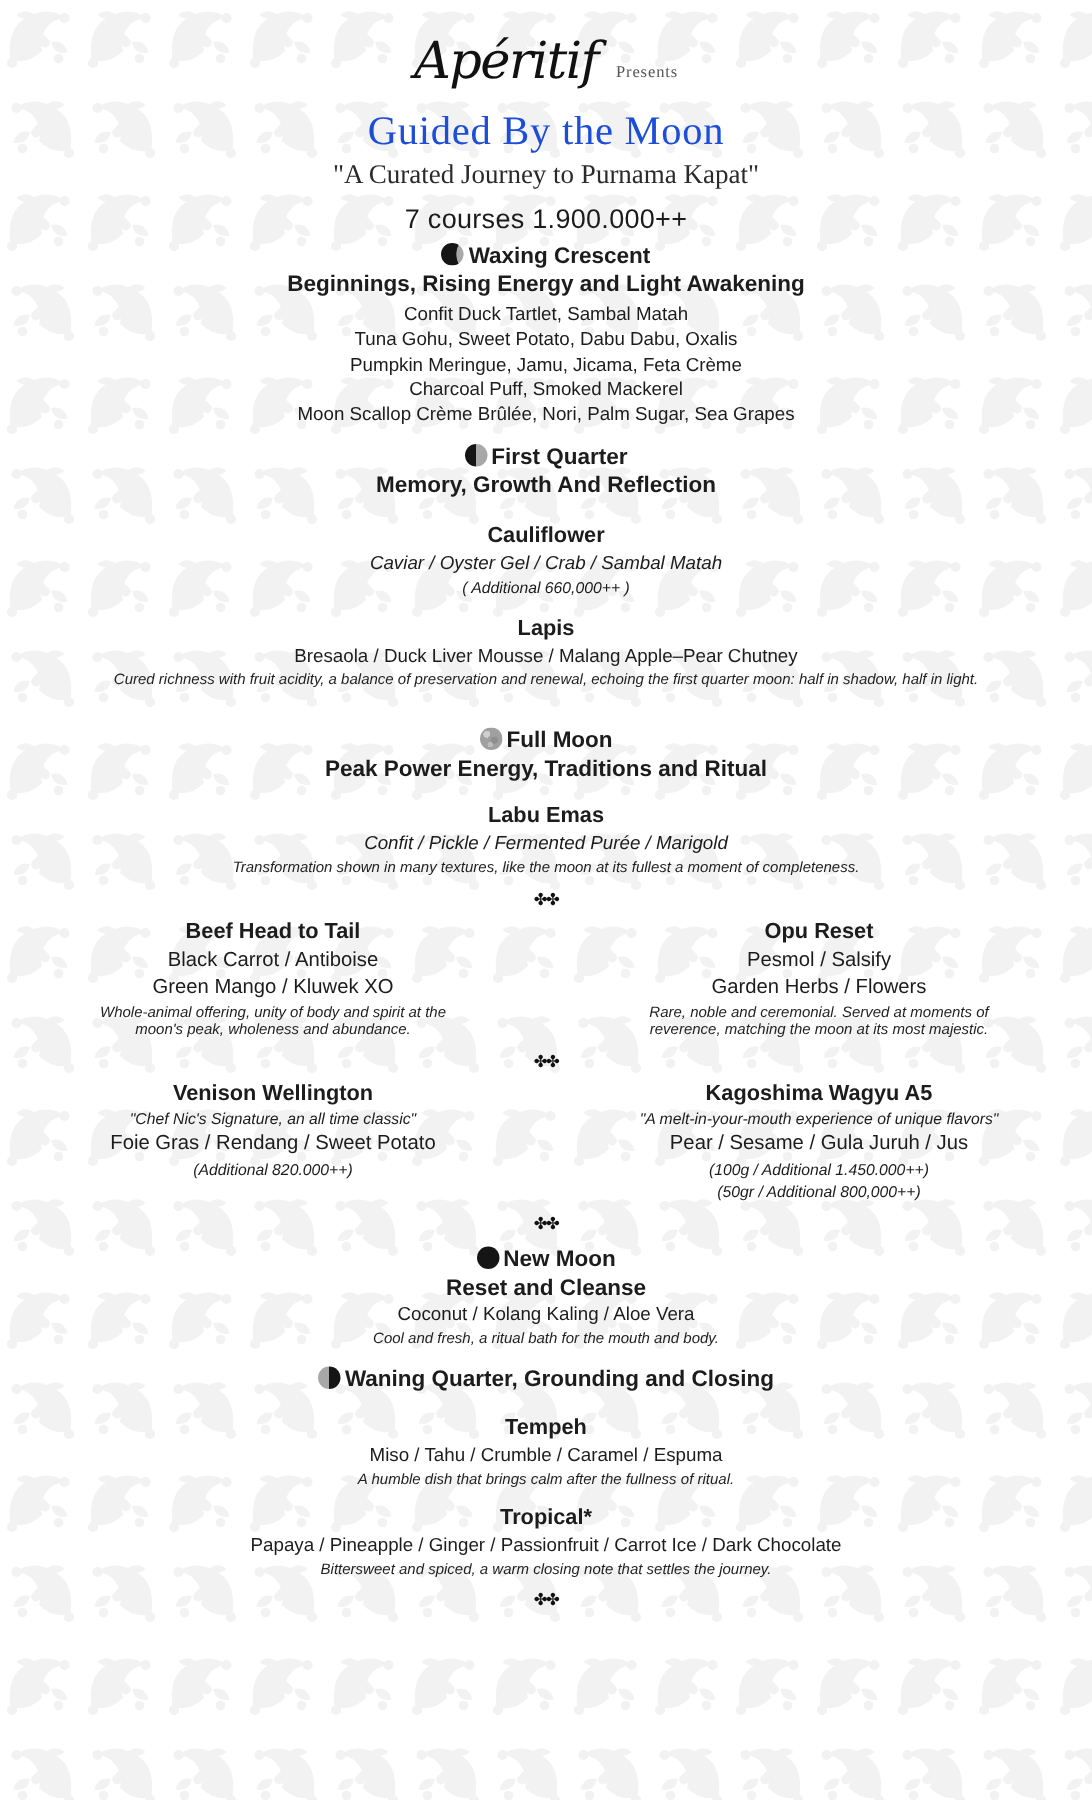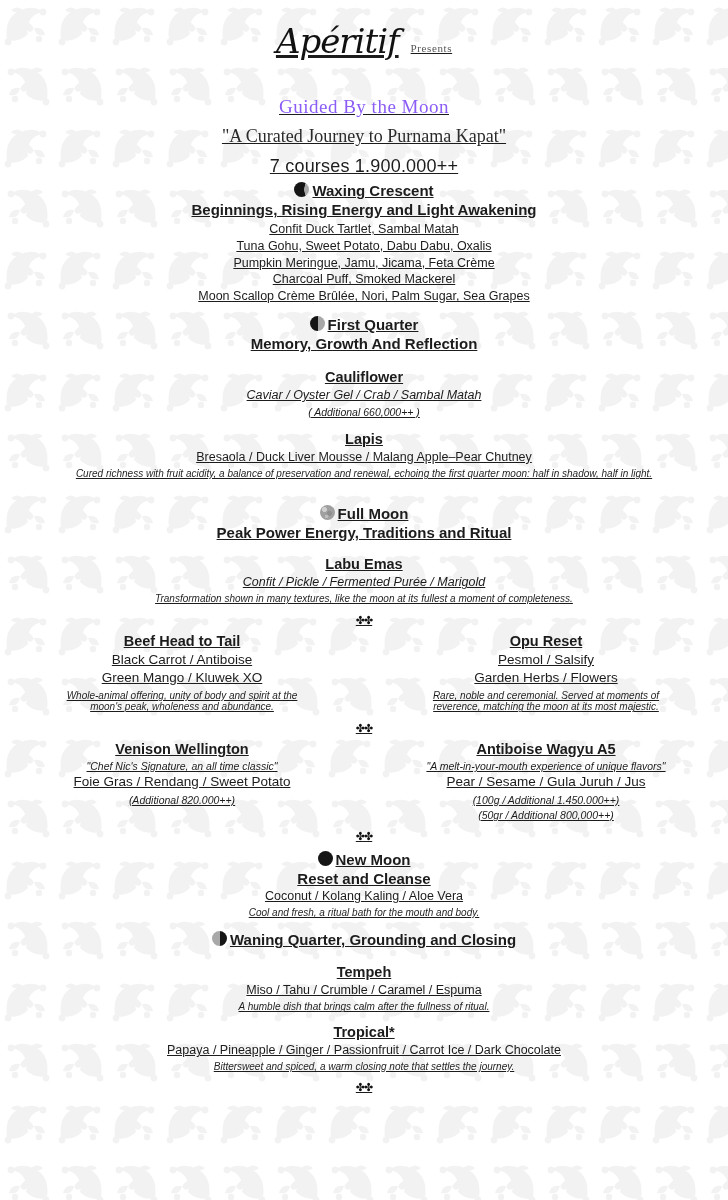--- a/index.html
+++ b/index.html
@@ -3,27 +3,27 @@
 <meta charset="utf-8">
 <style>
   html,body { margin:0; padding:0; }
   body { background:#fff; }
   .page {
     position:relative; width:728px; height:1200px; margin:0 auto;
     background:#ffffff; overflow:hidden;
     font-family:"Liberation Sans", sans-serif; color:#1c1c1c;
   }
   .bg-pattern { position:absolute; inset:0; pointer-events:none; }
-  .content { position:relative; text-align:center; padding-top:12px;text-decoration:underline; }
+  .content { position:relative; text-align:center; padding-top:12px; }
 
   
   .logo-row { display:flex; justify-content:center; align-items:flex-end; gap:12px; height:46px; }
   .logo { font-family:"DejaVu Serif", serif; font-style:italic; font-size:34px; line-height:1; color:#111; letter-spacing:-1px; }
   .presents { font-family:"Liberation Serif", serif; font-size:11px; color:#555; letter-spacing:0.6px; padding-bottom:4px; }
-  .title { font-family:"Liberation Serif", serif; font-weight:normal; font-size:19px; line-height:30px; margin:34px 0 0; color:#8b5cf6; letter-spacing:0.5px; }
+  .title { font-family:"Liberation Serif", serif; font-weight:normal; font-size:27px; line-height:30px; margin:14px 0 0; color:#1d4ed8; letter-spacing:0.5px; }
   .subtitle { font-family:"Liberation Serif", serif; font-size:18px; line-height:20px; margin-top:4px; color:#2a2a2a; }
   .courses { font-size:18px; line-height:16px; margin-top:12px; letter-spacing:0.2px; color:#1c1c1c; }
 
   
   .phase-header { display:flex; justify-content:center; align-items:flex-start; gap:3px; font-weight:700; font-size:15px; line-height:18px; }
   .phase-tagline { font-weight:700; font-size:15px; line-height:17px; margin-top:1px;text-align:center; }
   .moon { width:15px; height:15px; border-radius:50%; display:inline-block; flex:0 0 auto; }
   .moon.waxing { background: radial-gradient(circle 14px at 24px 7.5px, #a8a8a8 0 13.5px, rgba(0,0,0,0) 14px), #151515; }
   .moon.fq { background: linear-gradient(90deg, #151515 0 50%, #a8a8a8 50%); }
   .moon.full { background:
@@ -169,21 +169,21 @@
       <div class="ornament"><span>✤✤</span></div>
 
       <div class="pair">
         <div class="col">
           <div class="dish-name">Venison Wellington</div>
           <div class="dish-quote">"Chef Nic's Signature, an all time classic"</div>
           <div class="dish-ing lg">Foie Gras / Rendang / Sweet Potato</div>
           <div class="dish-note">(Additional 820.000++)</div>
         </div>
         <div class="col">
-          <div class="dish-name">Antiboise Wagyu A5</div>
+          <div class="dish-name">Kagoshima Wagyu A5</div>
           <div class="dish-quote">"A melt-in-your-mouth experience of unique flavors"</div>
           <div class="dish-ing lg">Pear / Sesame / Gula Juruh / Jus</div>
           <div class="dish-note">(100g / Additional 1.450.000++)</div>
           <div class="dish-note">(50gr / Additional 800,000++)</div>
         </div>
       </div>
 
       <div class="ornament"><span>✤✤</span></div>
     </section>
 

